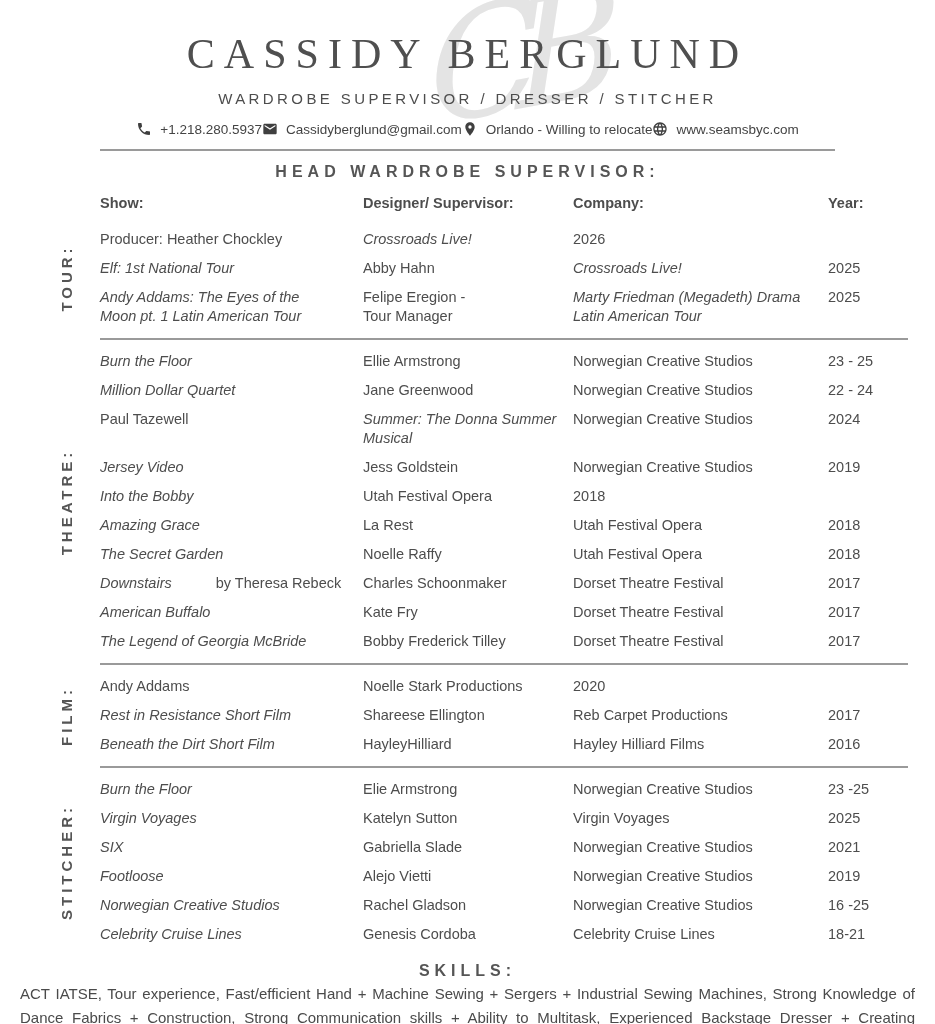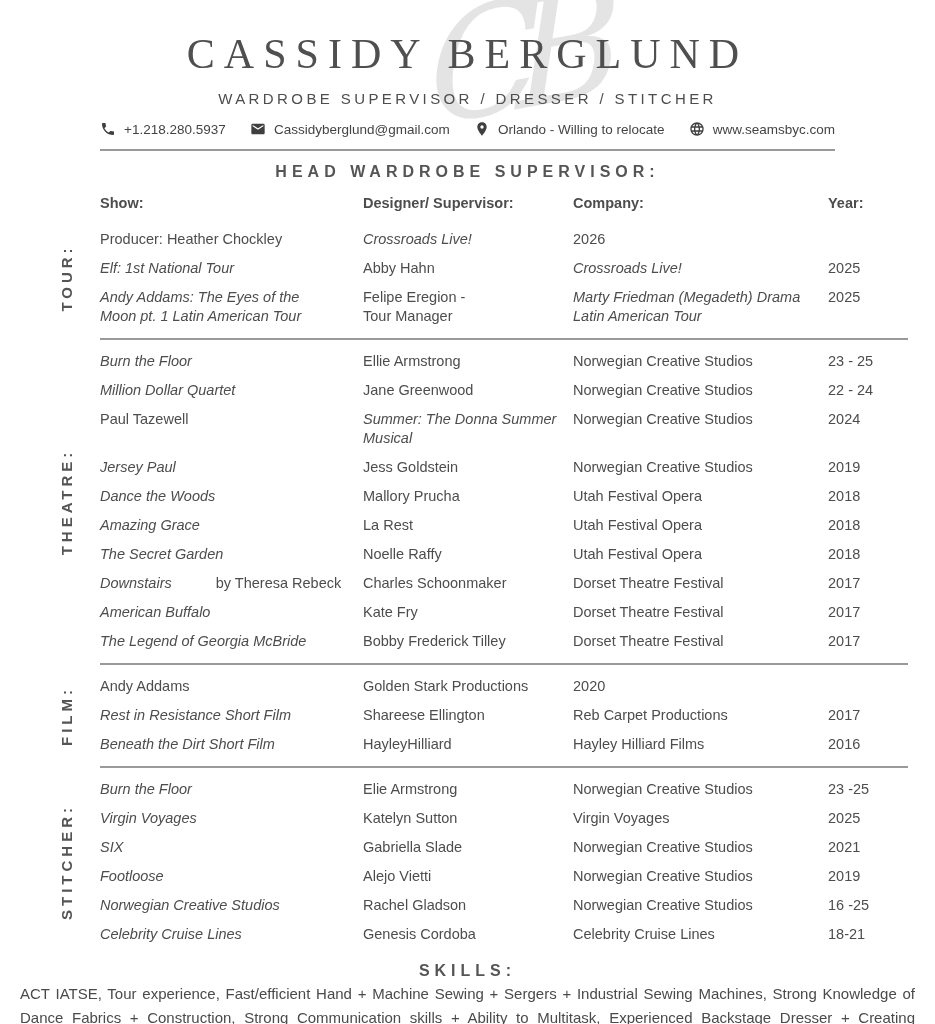--- a/index.html
+++ b/index.html
@@ -26,21 +26,21 @@
     font-family: "Liberation Serif", serif; font-weight: 400;
     font-size: 42px; line-height: 48px; letter-spacing: 9px;
     color: #4f4f4f;
   }
   .subtitle {
     position: relative; z-index: 1; margin-top: 5px;
     font-size: 15px; letter-spacing: 3.4px; color: #4d4d4d;
   }
   .contact-bar {
     position: relative; z-index: 1;
-    display: flex; justify-content: space-between; align-items: center;
+    display: flex; justify-content: center; align-items: center;
     margin: 12px 100px 0 100px; height: 20px;
   }
   .contact-item { display: flex; align-items: center; gap: 8px; font-size: 13.5px; color: #444; }
   .contact-item svg { width: 16px; height: 16px; fill: #3f3f3f; flex: 0 0 auto; }
 
   .divider { height: 2px; background: #9a9a9a; }
   .contact-divider { margin: 10px 100px 0 100px; }
 
   
   h2.block-heading {
@@ -166,28 +166,27 @@
             <div class="cell">Norwegian Creative Studios</div>
             <div class="cell">22 - 24</div>
           </div>
           <div class="row">
             <div class="cell">Paul Tazewell</div>
             <div class="cell"><span class="it">Summer: The Donna Summer Musical</span></div>
             <div class="cell">Norwegian Creative Studios</div>
             <div class="cell">2024</div>
           </div>
           <div class="row">
-            <div class="cell"><span class="it">Jersey Paul</span></div>
+            <div class="cell"><span class="it">Jersey Video</span></div>
             <div class="cell">Jess Goldstein</div>
             <div class="cell">Norwegian Creative Studios</div>
             <div class="cell">2019</div>
           </div>
           <div class="row">
-            <div class="cell"><span class="it">Dance the Woods</span></div>
-            <div class="cell">Mallory Prucha</div>
+            <div class="cell"><span class="it">Into the Bobby</span></div>
             <div class="cell">Utah Festival Opera</div>
             <div class="cell">2018</div>
           </div>
           <div class="row">
             <div class="cell"><span class="it">Amazing Grace</span></div>
             <div class="cell">La Rest</div>
             <div class="cell">Utah Festival Opera</div>
             <div class="cell">2018</div>
           </div>
           <div class="row">
@@ -212,21 +211,21 @@
             <div class="cell"><span class="it">The Legend of Georgia McBride</span></div>
             <div class="cell">Bobby Frederick Tilley</div>
             <div class="cell">Dorset Theatre Festival</div>
             <div class="cell">2017</div>
           </div>
         </div>
         <div class="section bordered">
           <span class="vlabel">FILM:</span>
           <div class="row">
             <div class="cell">Andy Addams</div>
-            <div class="cell">Golden Stark Productions</div>
+            <div class="cell">Noelle Stark Productions</div>
             <div class="cell">2020</div>
           </div>
           <div class="row">
             <div class="cell"><span class="it">Rest in Resistance Short Film</span></div>
             <div class="cell">Shareese Ellington</div>
             <div class="cell">Reb Carpet Productions</div>
             <div class="cell">2017</div>
           </div>
           <div class="row">
             <div class="cell"><span class="it">Beneath the Dirt Short Film</span></div>

